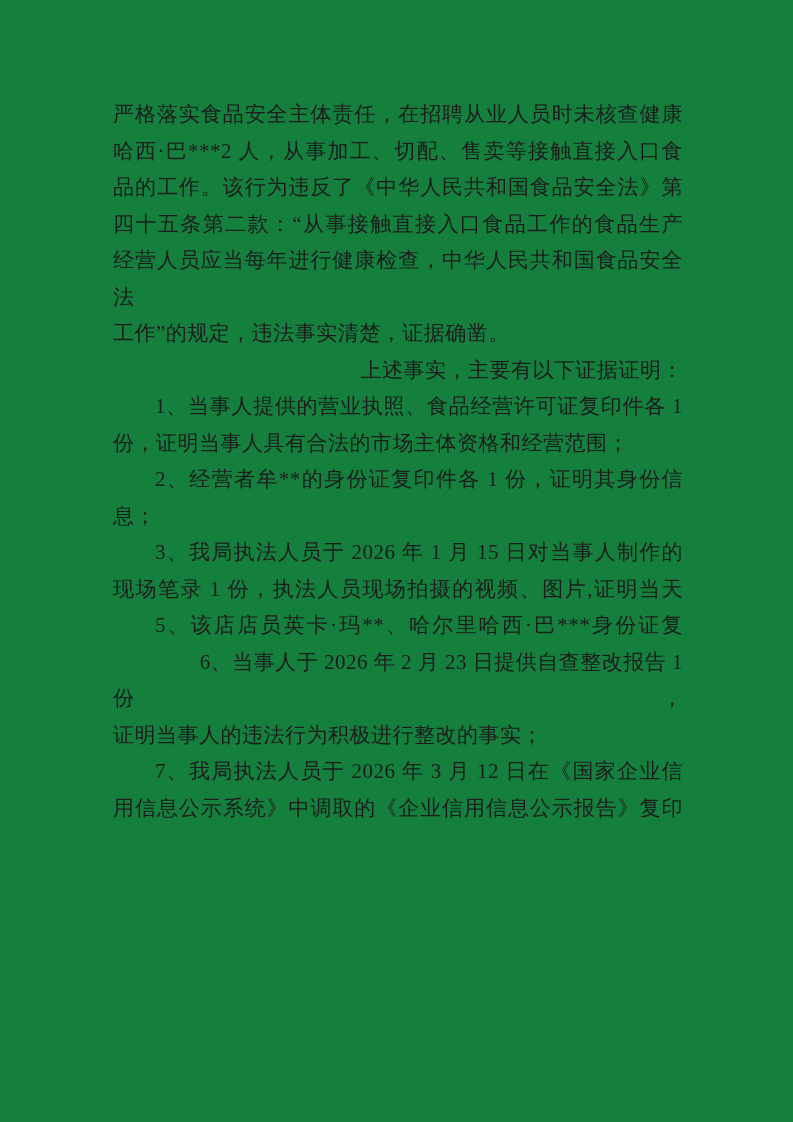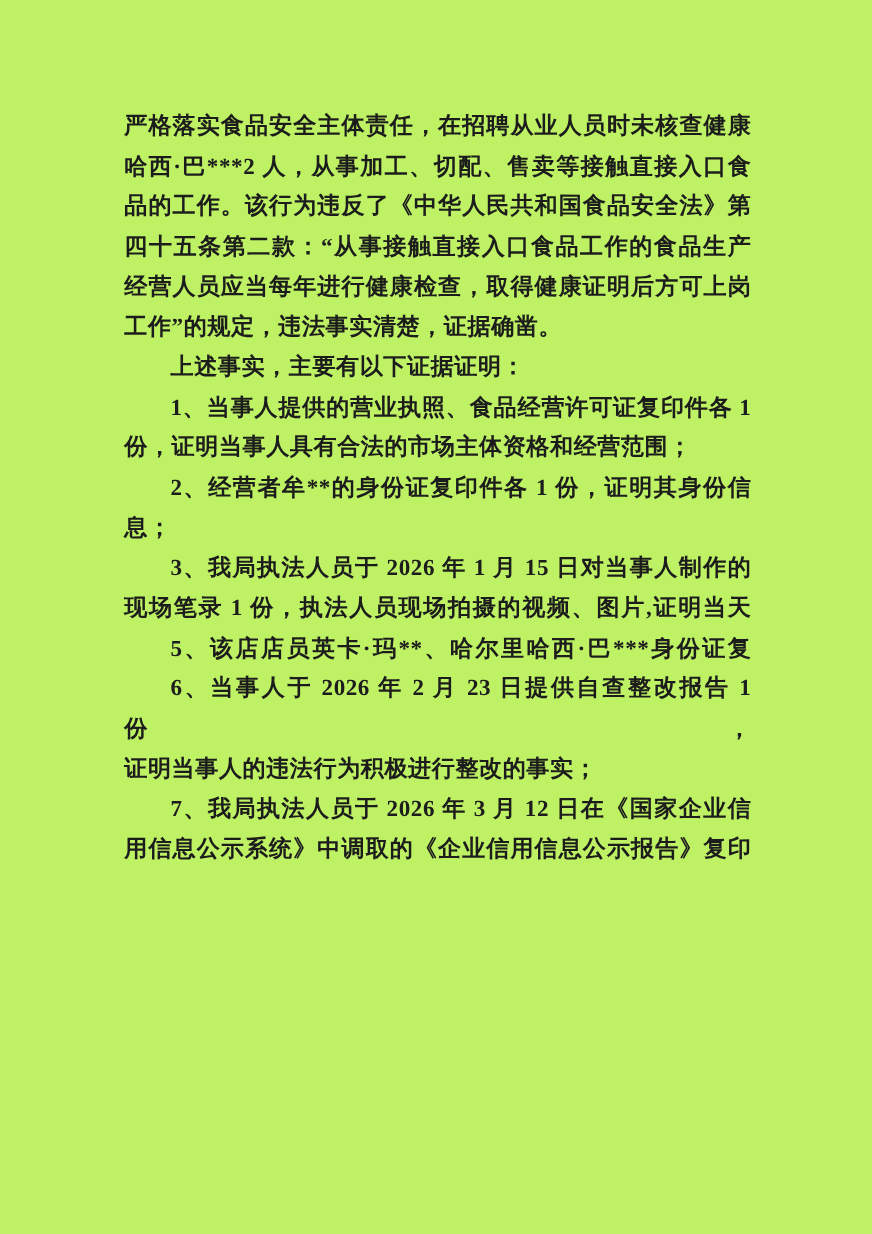--- a/index.html
+++ b/index.html
@@ -4,59 +4,59 @@
 <style>
   html, body {
     margin: 0;
     padding: 0;
     background: #ffffff;
   }
   .page {
     position: relative;
     width: 793px;
     height: 1122px;
-    background: #bef264;
+    background: #15803d;
     box-sizing: border-box;
     padding: 96px 110px 0 113px;
     font-family: "Liberation Serif", "DejaVu Serif", serif;
     font-size: 21px;
     line-height: 36.5px;
     color: #1c1c1c;
     letter-spacing: 0.5px;
     overflow: hidden;
-    font-weight: bold;
   }
   .para {
     margin: 0;
     padding: 0;
   }
   .line {
     width: 100%;
     text-align: left;
   }
   .line.just {
     text-align: justify;
     text-align-last: justify;
     text-justify: inter-character;
   }
   .line.ind {
     text-indent: 2em;
+    text-align: right;
   }
 </style>
 </head>
 <body>
 
 <div class="page">
 
   <div class="para">
     <div class="line just">严格落实食品安全主体责任，在招聘从业人员时未核查健康</div>
     <div class="line just">哈西·巴***2 人，从事加工、切配、售卖等接触直接入口食</div>
     <div class="line just">品的工作。该行为违反了《中华人民共和国食品安全法》第</div>
     <div class="line just">四十五条第二款：“从事接触直接入口食品工作的食品生产</div>
-    <div class="line just">经营人员应当每年进行健康检查，取得健康证明后方可上岗</div>
+    <div class="line just">经营人员应当每年进行健康检查，中华人民共和国食品安全法</div>
     <div class="line">工作”的规定，违法事实清楚，证据确凿。</div>
   </div>
 
   <div class="para">
     <div class="line ind">上述事实，主要有以下证据证明：</div>
   </div>
 
   <div class="para">
     <div class="line ind just">1、当事人提供的营业执照、食品经营许可证复印件各 1</div>
     <div class="line">份，证明当事人具有合法的市场主体资格和经营范围；</div>

